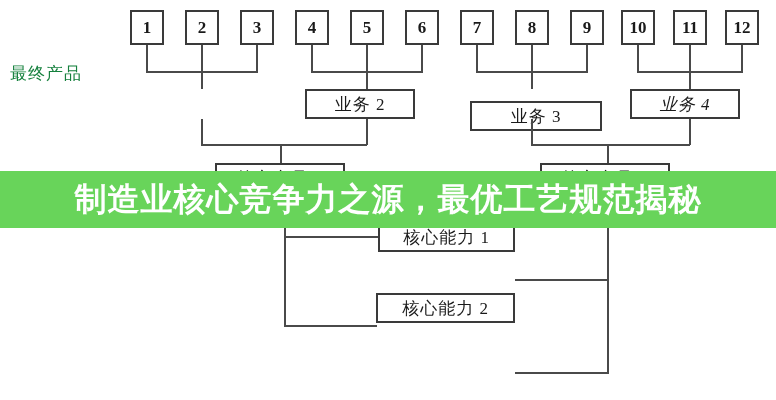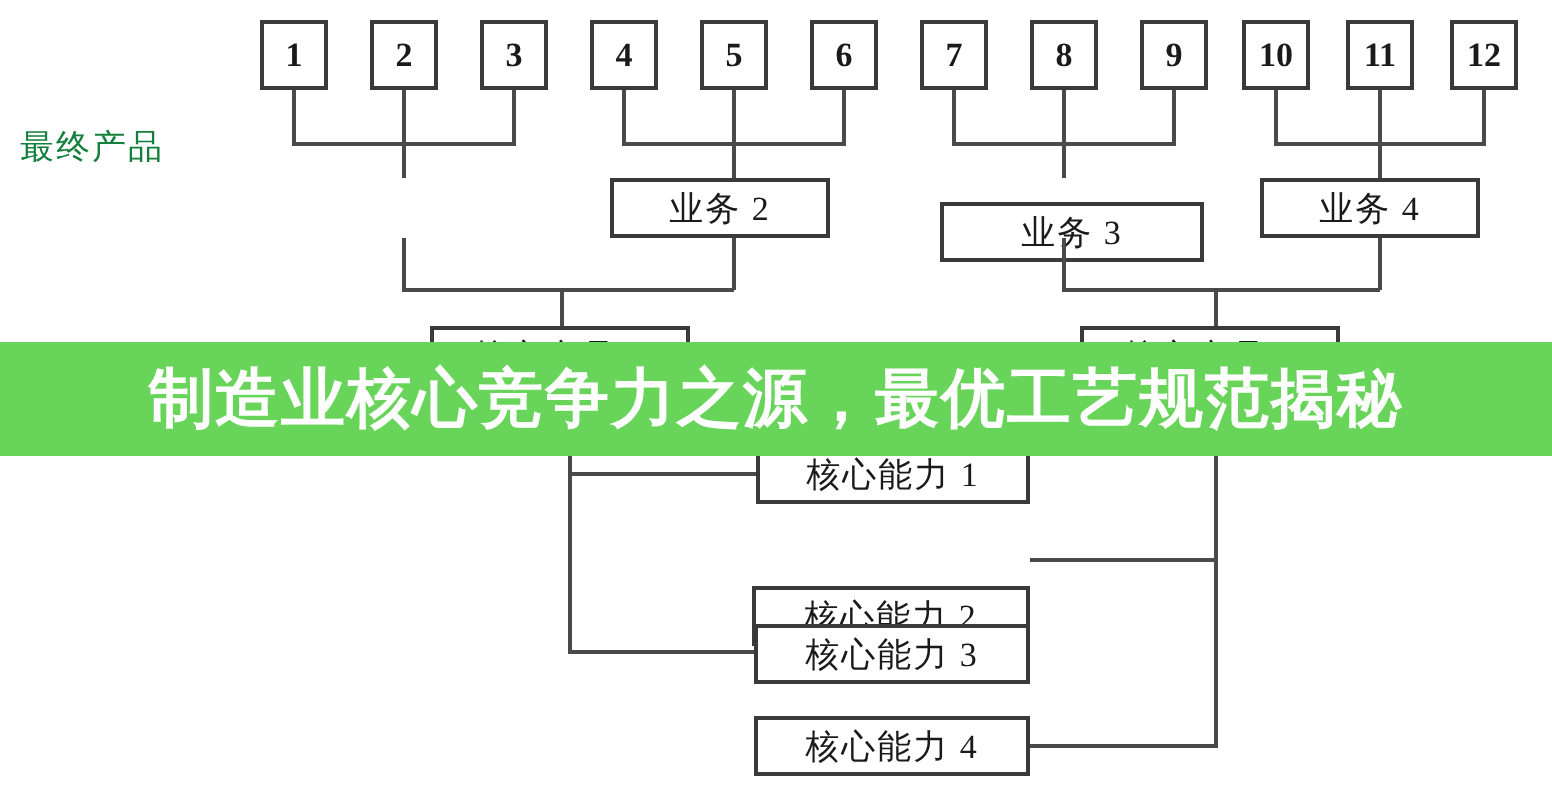--- a/index.html
+++ b/index.html
@@ -137,21 +137,21 @@
     <div class="ln ln-v" style="left: 689px; top: 45px; height: 44px; background: rgb(74, 74, 74);"></div>
     <div class="ln ln-v" style="left: 741px; top: 45px; height: 27px; background: rgb(74, 74, 74);"></div>
 
     <div class="ln ln-h" style="left: 146px; top: 71px; width: 112px; background: rgb(74, 74, 74);"></div>
     <div class="ln ln-h" style="left: 311px; top: 71px; width: 112px; background: rgb(74, 74, 74);"></div>
     <div class="ln ln-h" style="left: 476px; top: 71px; width: 112px; background: rgb(74, 74, 74);"></div>
     <div class="ln ln-h" style="left: 637px; top: 71px; width: 106px; background: rgb(74, 74, 74);"></div>
 
     <div class="node biz-node" style="left: 305px; top: 89px; width: 110px; border-color: rgb(58, 58, 58);">业务 2</div>
     <div class="node biz-node" style="left: 470px; top: 101px; width: 132px; border-color: rgb(58, 58, 58);">业务 3</div>
-    <div class="node biz-node" style="left: 630px; top: 89px; width: 110px; border-color: rgb(58, 58, 58);">业务 4</div>
+    <div class="node biz-node" style="left: 630px; top: 89px; width: 110px; border-color: rgb(58, 58, 58); font-style: italic;">业务 4</div>
 
     <div class="ln ln-v" style="left: 201px; top: 119px; height: 26px; background: rgb(74, 74, 74);"></div>
     <div class="ln ln-v" style="left: 366px; top: 119px; height: 26px; background: rgb(74, 74, 74);"></div>
     <div class="ln ln-v" style="left: 531px; top: 119px; height: 26px; background: rgb(74, 74, 74);"></div>
     <div class="ln ln-v" style="left: 689px; top: 119px; height: 26px; background: rgb(74, 74, 74);"></div>
 
     <div class="ln ln-h" style="left: 201px; top: 144px; width: 166px; background: rgb(74, 74, 74);"></div>
     <div class="ln ln-h" style="left: 531px; top: 144px; width: 159px; background: rgb(74, 74, 74);"></div>
 
     <div class="ln ln-v" style="left: 280px; top: 144px; height: 20px; background: rgb(74, 74, 74);"></div>
@@ -163,22 +163,20 @@
     <div class="ln ln-v" style="left: 284px; top: 193px; height: 132px; background: rgb(74, 74, 74);"></div>
     <div class="ln ln-h" style="left: 284px; top: 236px; width: 94px; background: rgb(74, 74, 74);"></div>
     <div class="ln ln-h" style="left: 284px; top: 325px; width: 93px; background: rgb(74, 74, 74);"></div>
 
     <div class="ln ln-v" style="left: 607px; top: 193px; height: 181px; background: rgb(74, 74, 74);"></div>
     <div class="ln ln-h" style="left: 515px; top: 279px; width: 94px; background: rgb(74, 74, 74);"></div>
     <div class="ln ln-h" style="left: 515px; top: 372px; width: 94px; background: rgb(74, 74, 74);"></div>
 
     <div class="node cap-node" style="left: 378px; top: 222px; width: 137px; border-color: rgb(58, 58, 58);">核心能力 1</div>
     <div class="node cap-node" style="left: 376px; top: 265px; width: 139px; border-color: rgb(58, 58, 58); margin-top: 28px;">核心能力 2</div>
-    <div class="node cap-node" style="left: 377px; top: 312px; width: 138px; border-color: rgb(58, 58, 58);">核心能力 3</div>
-    <div class="node cap-node" style="left: 377px; top: 358px; width: 138px; border-color: rgb(58, 58, 58);">核心能力 4</div>
 
   </div>
 
   <div id="banner" style="top: 171px; height: 57px; background: rgb(104, 212, 90);">
     <div id="banner-title" style="color: rgb(255, 255, 255);">制造业核心竞争力之源，最优工艺规范揭秘</div>
   </div>
 
 </div>
 
 </body></html>

